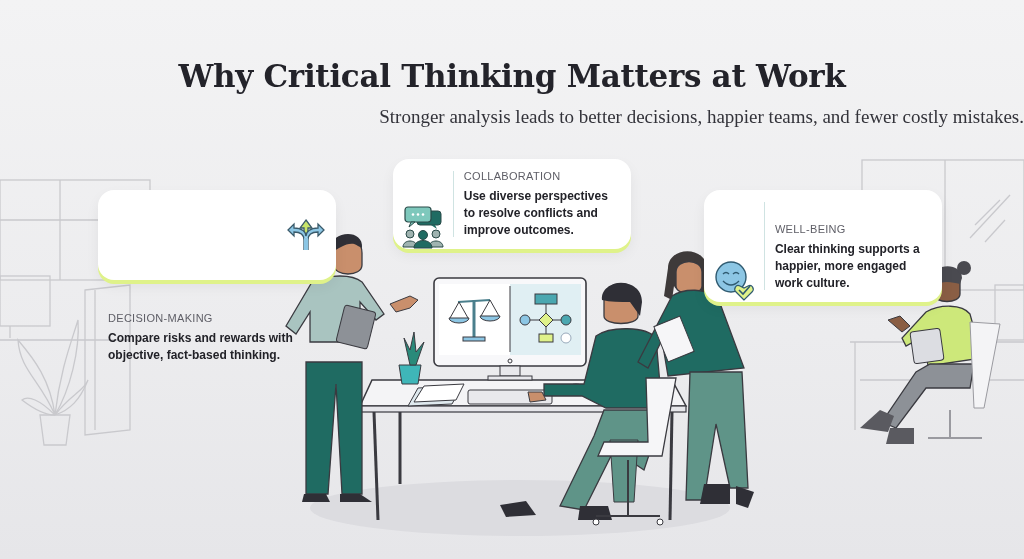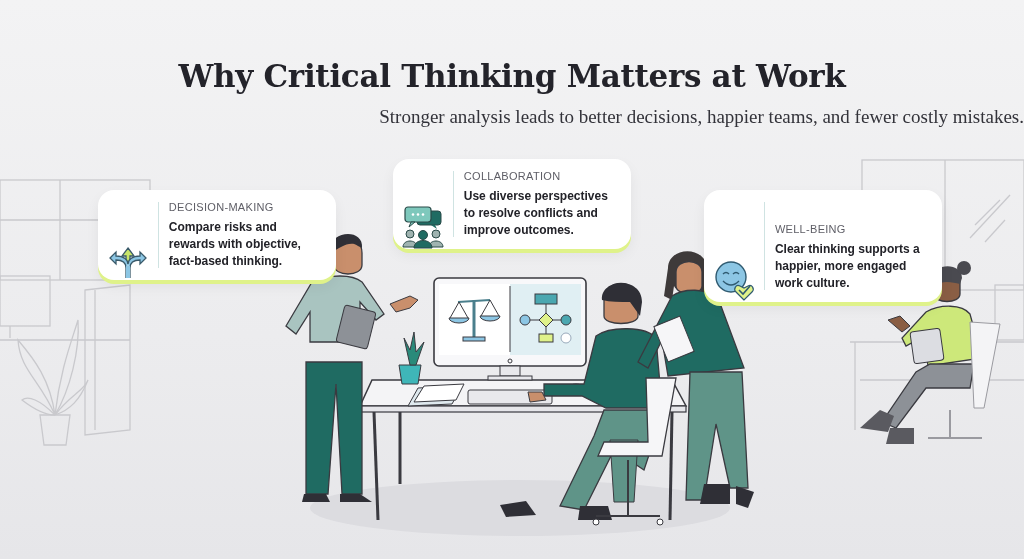--- a/index.html
+++ b/index.html
@@ -157,21 +157,21 @@
     <path d="M880,410 l14,6 l-6,16 l-28,-4 z" fill="#5a5a60"></path>
     <path d="M890,428 l24,0 l0,16 l-28,0 z" fill="#5a5a60"></path>
     <path d="M970,322 l30,2 l-16,84 l-10,0 z" fill="#f4f4f6" stroke="#9a9aa0"></path>
     <line x1="950" y1="410" x2="950" y2="438" stroke="#9a9aa0" stroke-width="2"></line>
     <line x1="928" y1="438" x2="982" y2="438" stroke="#9a9aa0" stroke-width="2"></line>
   </svg>
 
   <div class="title">Why Critical Thinking Matters at Work</div>
   <div class="subtitle">Stronger analysis leads to better decisions, happier teams, and fewer costly mistakes.</div>
 
-  <div class="card" style="left:98px;top:190px;width:238px;height:90px;">
+  <div class="card" style="left:98px;top:190px;width:238px;height:90px;flex-direction:column;">
     <div class="icon">
       <svg width="40" height="36" viewBox="0 0 40 36">
         <path d="M20,4 L26,12 L22,12 L22,20 L18,20 L18,12 L14,12 Z" fill="#c8e46a" stroke="#3a5a6a" stroke-width="1.3"></path>
         <path d="M18,34 L18,24 C18,18 14,16 8,16 L8,20 L2,14 L8,8 L8,12 C16,12 20,16 20,20" fill="#8cc6e4" stroke="#3a5a6a" stroke-width="1.3"></path>
         <path d="M22,34 L22,24 C22,18 26,16 32,16 L32,20 L38,14 L32,8 L32,12 C24,12 20,16 20,20" fill="#8cc6e4" stroke="#3a5a6a" stroke-width="1.3"></path>
         <rect x="18" y="22" width="4" height="12" fill="#8cc6e4"></rect>
       </svg>
     </div>
     <div class="divider"></div>
     <div class="text">

